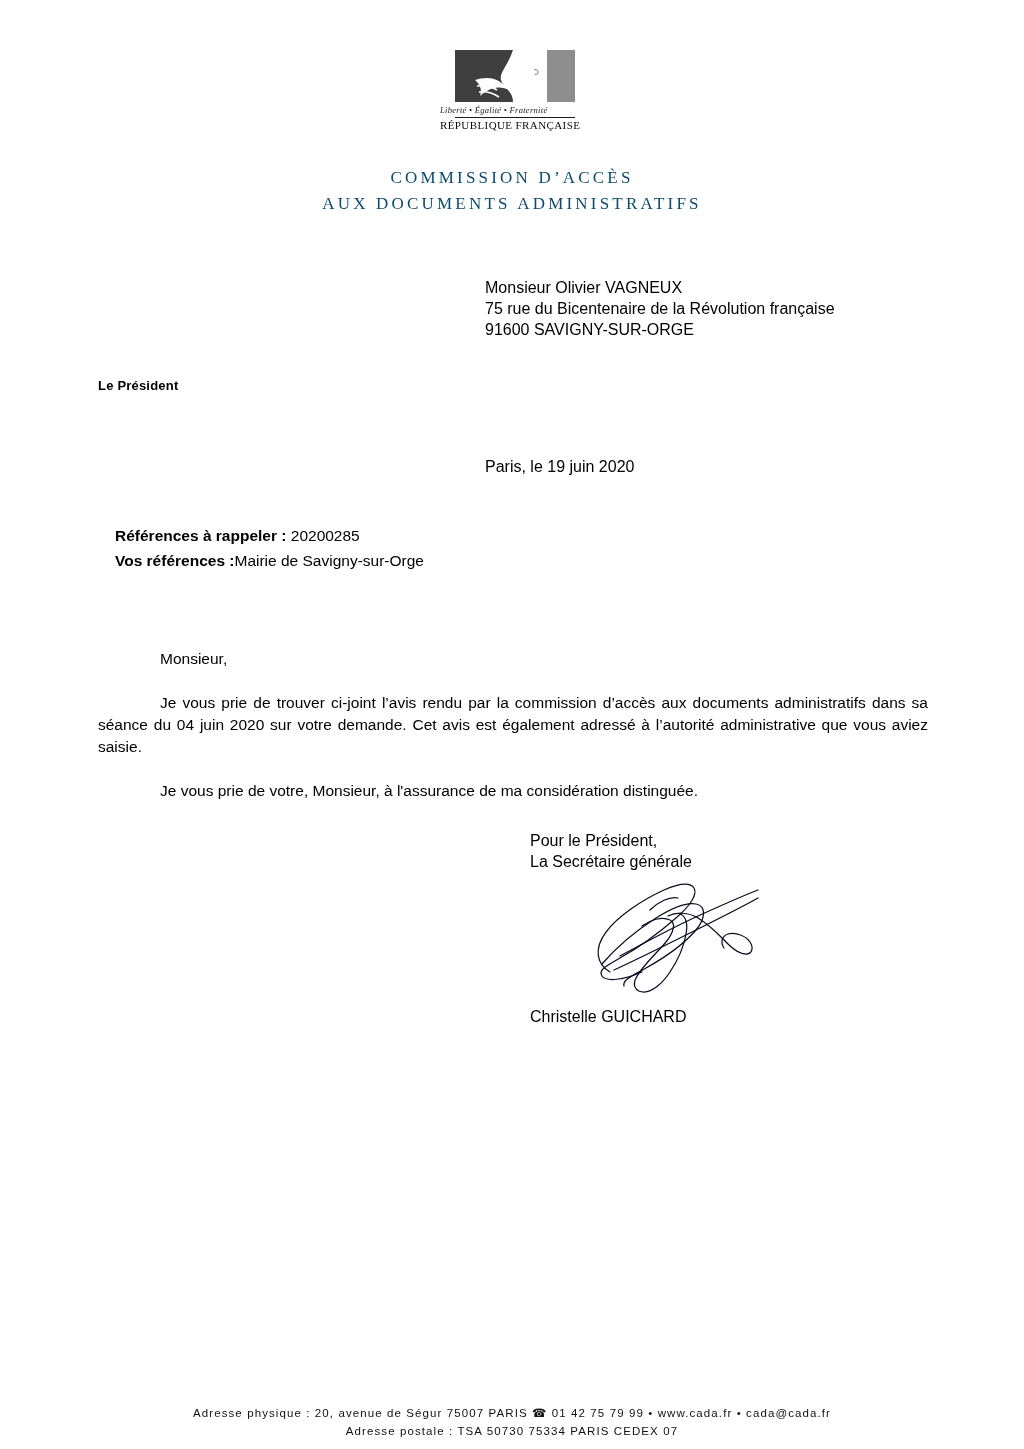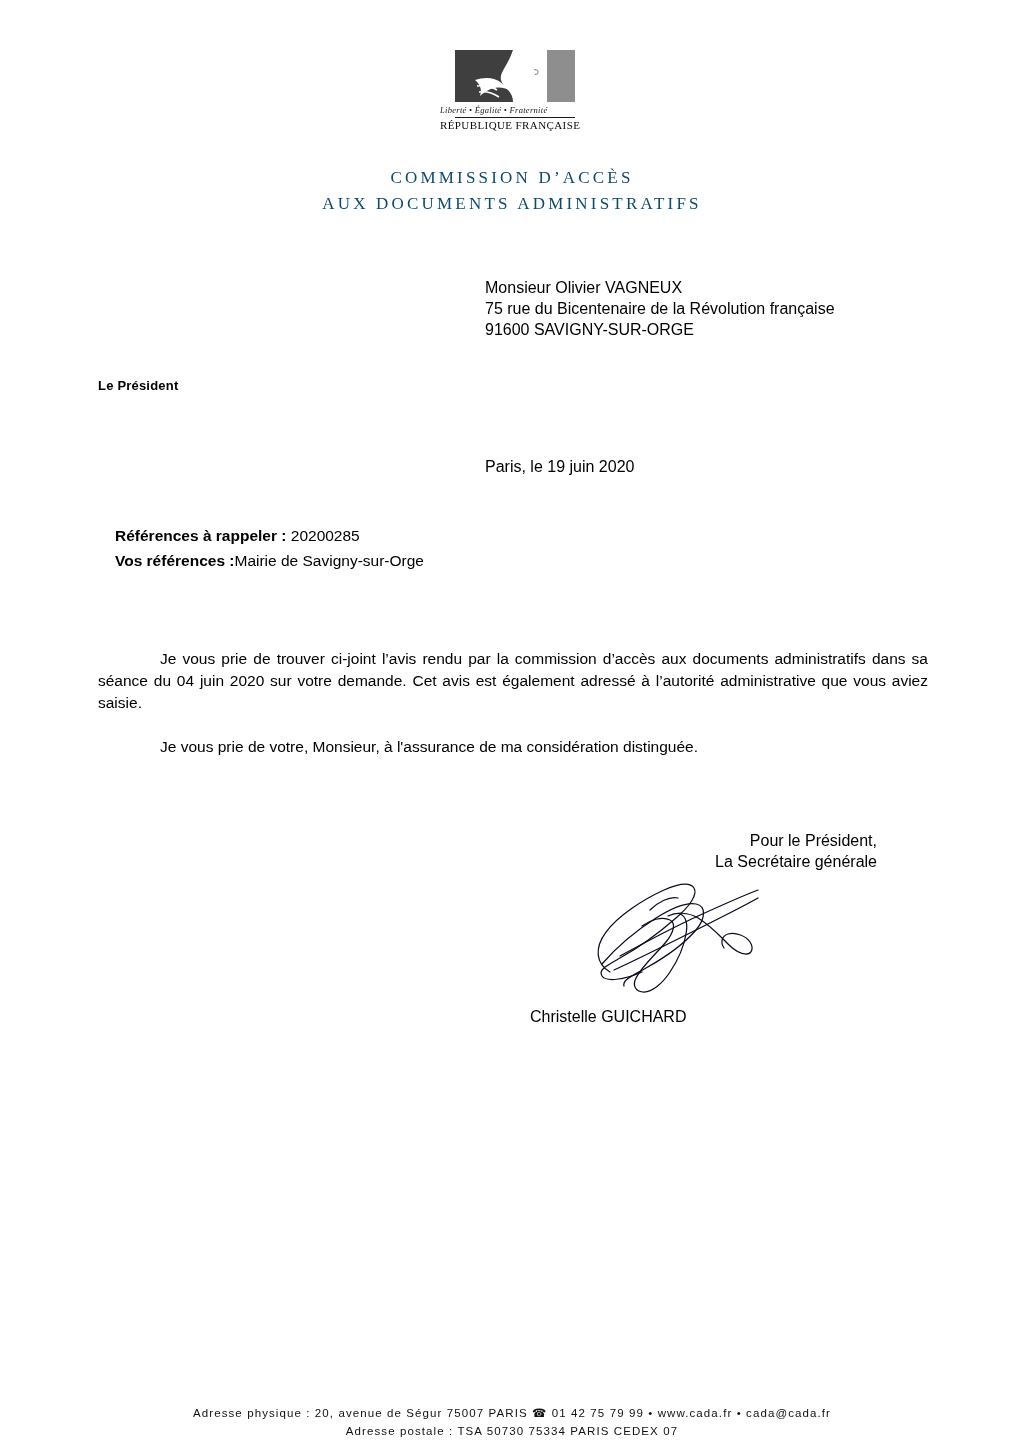--- a/index.html
+++ b/index.html
@@ -171,24 +171,24 @@
     margin: 0 8px 22px 0;
   }
   .para-closing {
     text-indent: 62px;
     margin: 0;
   }
 
   
   .sign-block {
     position: absolute;
-    left: 557px;
+    left: 530px;
     top: 830px;
     width: 320px;
-    text-align: right;
+    text-align: left;
     font-size: 16px;
     line-height: 21px;
   }
   .sign-graphic {
     position: absolute;
     left: 580px;
     top: 868px;
     width: 200px;
     height: 130px;
   }
@@ -263,20 +263,21 @@
     <div>
       <span class="lbl">Références à rappeler :</span>
       <span>20200285</span>
     </div>
     <div>
       <span class="lbl">Vos références :</span><span>Mairie de Savigny-sur-Orge</span>
     </div>
   </div>
 
   <div class="body-block">
+    <p class="salutation">Monsieur,</p>
     <p class="para-justified">Je vous prie de trouver ci-joint l’avis rendu par la commission d’accès aux documents administratifs dans sa séance du 04 juin 2020 sur votre demande. Cet avis est également adressé à l’autorité administrative que vous aviez saisie.</p>
     <p class="para-closing">Je vous prie de votre, Monsieur, à l'assurance de ma considération distinguée.</p>
   </div>
 
   <div class="sign-block">
     <div>Pour le Président,</div>
     <div>La Secrétaire générale</div>
   </div>
 
   <svg class="sign-graphic" viewBox="0 0 200 130" xmlns="http://www.w3.org/2000/svg">

